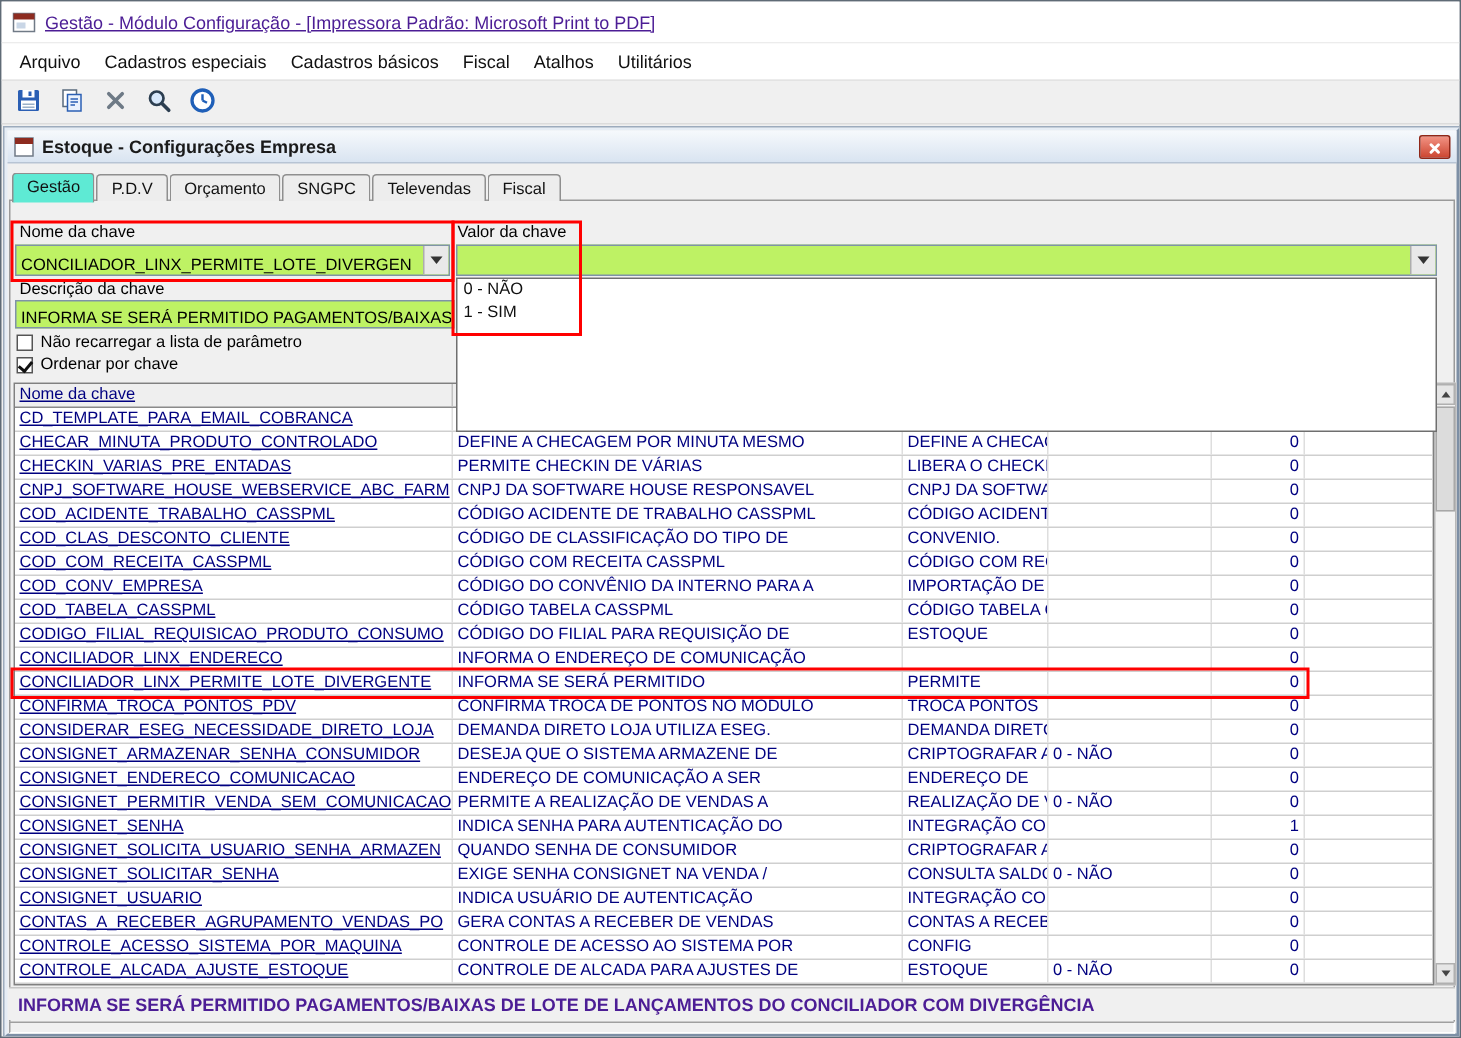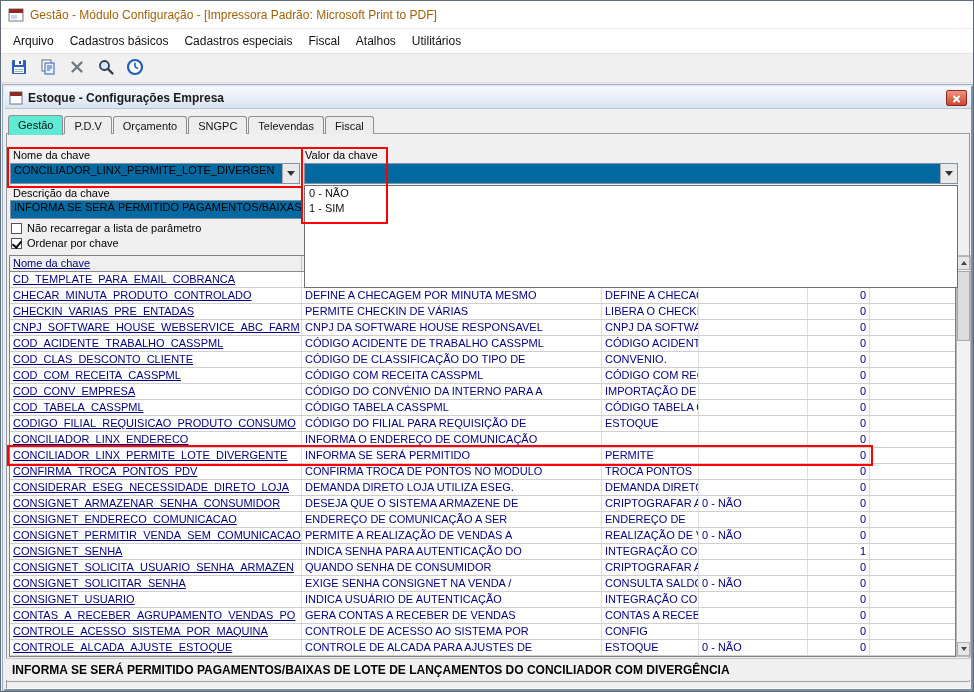--- a/index.html
+++ b/index.html
@@ -3,21 +3,21 @@
 <meta charset="utf-8">
 <style>
   * { box-sizing: border-box; margin: 0; padding: 0; }
   body { font-family: "Liberation Sans", sans-serif; background: #888; }
   .screen { position: relative; width: 974px; height: 692px; background: #f0f0f0;
             border: 1px solid #5f6b76; overflow: hidden; font-size: 11px; color: #000; }
 
   
   .titlebar { position: absolute; left: 0; top: 0; width: 100%; height: 28px; background: #ffffff;
               display: flex; align-items: center; padding-left: 7px; border-bottom: 1px solid #ececec; }
-  .titlebar .title-text { font-size: 12px; margin-left: 6px; color: #a16207; white-space: nowrap; }
+  .titlebar .title-text { font-size: 12px; margin-left: 6px; color: #4c1d95; white-space: nowrap; text-decoration: underline; }
   .app-icon { width: 16px; height: 16px; display: inline-block; }
 
   .menubar { position: absolute; left: 0; top: 28px; width: 100%; height: 24px; background: #ffffff;
              display: flex; align-items: flex-start; padding-left: 4px; }
   .menu-item { padding: 0 8px; line-height: 24px; font-size: 12px; color: #111; cursor: default; }
 
   .toolbar { position: absolute; left: 0; top: 52px; width: 100%; height: 30px; background: #f0f0f0;
              border-top: 1px solid #e3e3e3; border-bottom: 1px solid #dcdcdc; display: flex; align-items: center; padding-left: 5px; }
   .tool-btn { width: 26px; height: 24px; margin-right: 3px; display: flex; align-items: center; justify-content: center;
               border: 1px solid transparent; }
@@ -41,22 +41,22 @@
   .tabstrip { position: absolute; left: 3px; top: 25px; height: 22px; display: flex; align-items: flex-end; z-index: 3; }
   .tab { padding: 3px 9px 2px 9px; font-size: 11px; background: #ededed; border: 1px solid #8f8f8f;
          border-bottom: none; border-radius: 3px 3px 0 0; margin-right: 1px; color: #111; }
   .tab.active { background: #5eead4; padding-bottom: 4px; position: relative; top: 1px; }
 
   .frame { position: absolute; left: 1px; right: 1px; top: 46px; bottom: 1px;
            border: 1px solid #9a9a9a; background: #f0f0f0; z-index: 1; }
 
   
   .lbl { position: absolute; z-index: 2; font-size: 11px; color: #000; white-space: nowrap; }
-  .field, .combo { position: absolute; z-index: 2; background: #0369a1; border: 1px solid #7f93a8;
-                   height: 21px; display: flex; align-items: flex-start; overflow: hidden; }
+  .field, .combo { position: absolute; z-index: 2; background: #bef264; border: 1px solid #7f93a8;
+                   height: 21px; display: flex; align-items: flex-end; overflow: hidden; }
   .combo .combo-text, .field .field-text { padding-left: 3px; white-space: nowrap; overflow: hidden; font-size: 11px; }
   .combo .combo-btn { position: absolute; right: 0; top: 0; bottom: 0; width: 17px; background: #e9e9e9;
                       border-left: 1px solid #adadad; display: flex; align-items: center; justify-content: center; }
   .arrow-down { width: 0; height: 0; border-left: 4px solid transparent; border-right: 4px solid transparent;
                 border-top: 5px solid #333; }
   #key-combo   { left: 5px;  top: 76px; width: 290px; }
   #value-combo { left: 299px; top: 76px; width: 654px; }
   #desc-field  { left: 5px;  top: 113px; width: 293px; height: 19px; }
   #lbl-key   { left: 8px;   top: 62px; }
   #lbl-value { left: 300px; top: 62px; }
@@ -96,21 +96,21 @@
   .sb-btn { position: absolute; left: 0; width: 13px; height: 14px; background: #e6e6e6; border: 1px solid #b0b0b0;
             display: flex; align-items: center; justify-content: center; }
   .sb-up { top: 0; } .sb-down { bottom: 0; }
   .tri-up   { width: 0; height: 0; border-left: 3px solid transparent; border-right: 3px solid transparent; border-bottom: 4px solid #444; }
   .tri-down { width: 0; height: 0; border-left: 3px solid transparent; border-right: 3px solid transparent; border-top: 4px solid #444; }
   .sb-thumb { position: absolute; left: 0; top: 15px; width: 13px; height: 70px; background: #dcdcdc; border: 1px solid #a8a8a8; }
 
   
   .statusbar { position: absolute; left: 1px; right: 1px; top: 571px; height: 22px; background: #f0f0f0;
                border-top: 1px solid #c6c6c6; display: flex; align-items: center; padding-left: 6px; z-index: 2; }
-  .status-text { font-size: 12px; font-weight: bold; color: #000000; white-space: nowrap; }
+  .status-text { font-size: 12px; font-weight: bold; color: #4c1d95; white-space: nowrap; }
   .bottom-strip { position: absolute; left: 1px; right: 1px; top: 594px; height: 8px; background: #f0f0f0;
                border: 1px solid; border-color: #9f9f9f #ffffff #ffffff #9f9f9f; z-index: 2; }
 
   
   .annotation { position: absolute; border: 2px solid #ff0000; z-index: 10; pointer-events: none; background: transparent; }
   #anno-key   { left: 2px;   top: 60px;  width: 296px; height: 41px; }
   #anno-value { left: 296px; top: 60px;  width: 87px;  height: 77px; }
   #anno-row   { left: 2px;   top: 358px; width: 866px; height: 21px; }
 </style>
 </head>
@@ -124,22 +124,22 @@
         <rect x="1" y="2" width="14" height="12" fill="#fff" stroke="#707a86"></rect>
         <rect x="1" y="2" width="14" height="4" fill="#8d2b20"></rect>
         <rect x="3" y="8" width="6" height="4" fill="#c9d6e6"></rect>
       </svg>
     </span>
     <span class="title-text">Gestão  - Módulo Configuração - [Impressora Padrão: Microsoft Print to PDF]</span>
   </div>
 
   <div class="menubar" id="menubar">
       <span class="menu-item">Arquivo</span>
+      <span class="menu-item">Cadastros especiais</span>
       <span class="menu-item">Cadastros básicos</span>
-      <span class="menu-item">Cadastros especiais</span>
       <span class="menu-item">Fiscal</span>
       <span class="menu-item">Atalhos</span>
       <span class="menu-item">Utilitários</span>
     </div>
 
   <div class="toolbar">
     <div class="tool-btn">
       <span>
         <svg width="18" height="18" viewBox="0 0 18 18">
           <rect x="2" y="2" width="14" height="14" rx="1" fill="#2b5fb4"></rect>

